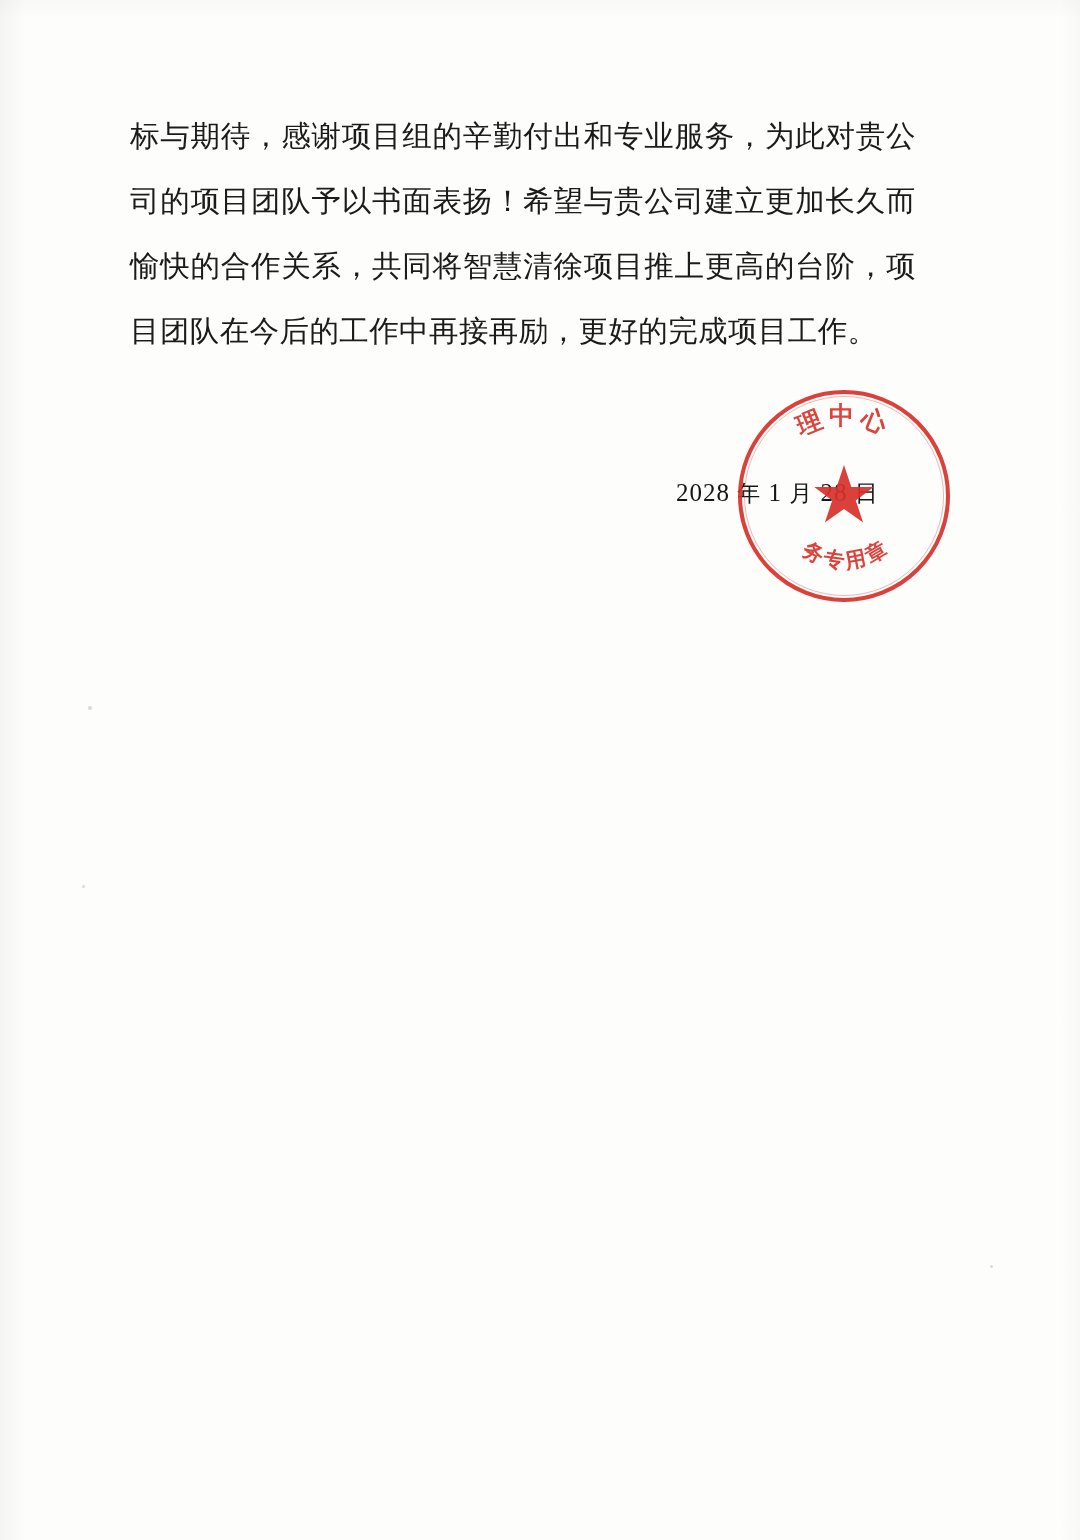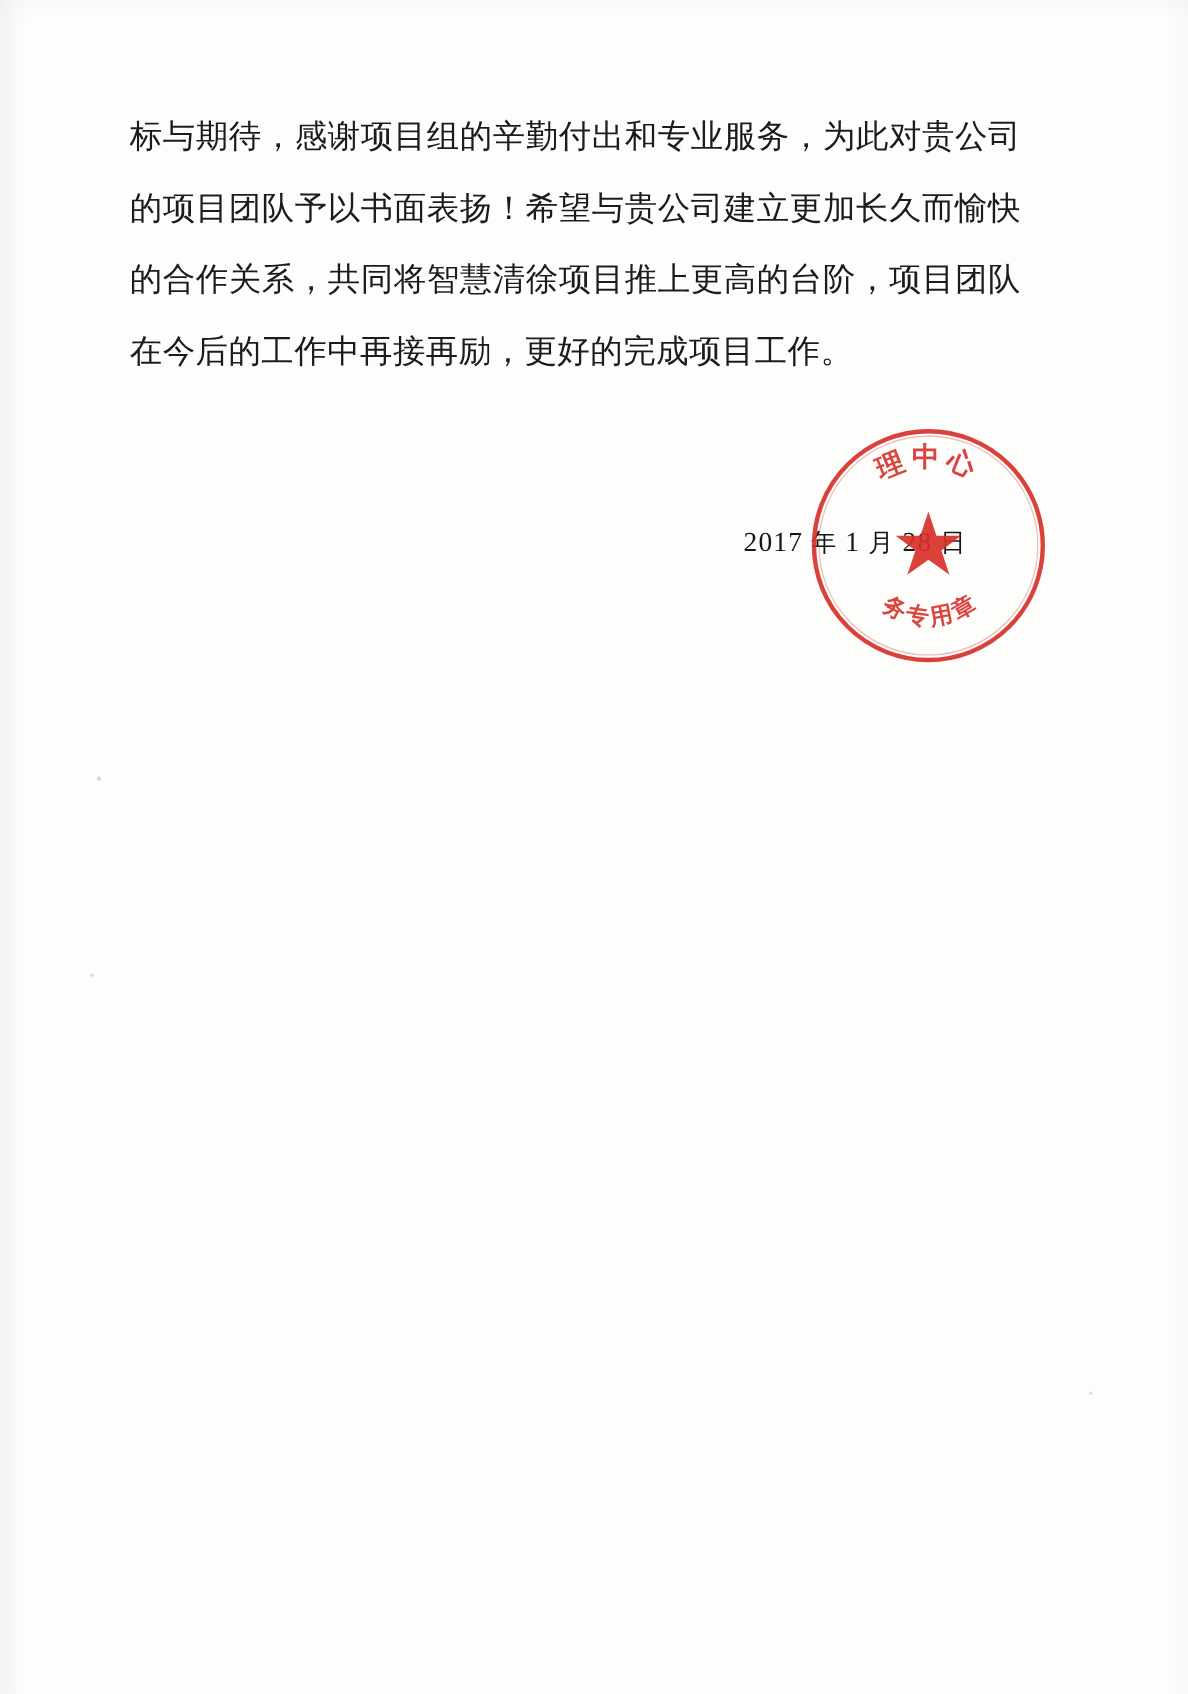--- a/index.html
+++ b/index.html
@@ -33,21 +33,21 @@
     width: 810px;
     font-size: 29.5px;
     line-height: 65px;
     color: #1b1b1b;
     letter-spacing: 0.4px;
     text-align: justify;
     text-justify: inter-ideograph;
     font-family: "DejaVu Serif", "Liberation Serif", serif;
   }
   .body-text p {
-    margin: 0;
+    margin: 12px;
     text-indent: 0;
   }
   .date-line {
     position: absolute;
     left: 676px;
     top: 478px;
     font-size: 25px;
     color: #161616;
     letter-spacing: 1px;
     font-family: "Liberation Serif", serif;
@@ -116,21 +116,21 @@
 
   <div class="speck" style="left:88px; top:706px; width:4px; height:4px;"></div>
   <div class="speck" style="left:82px; top:885px; width:3px; height:3px;"></div>
   <div class="speck" style="left:990px; top:1265px; width:3px; height:3px;"></div>
 
   <div class="body-text">
     <p>标与期待，感谢项目组的辛勤付出和专业服务，为此对贵公司的项目团队予以书面表扬！希望与贵公司建立更加长久而愉快的合作关系，共同将智慧清徐项目推上更高的台阶，项目团队在今后的工作中再接再励，更好的完成项目工作。</p>
   </div>
 
   <div class="date-line">
-    <span class="num">2017</span>
+    <span class="num">2028</span>
     <span class="cn">年</span>
     <span class="num">1</span>
     <span class="cn">月</span>
     <span class="num">28</span>
     <span class="cn">日</span>
   </div>
 
   <div class="seal">
     <div class="seal-ring"></div>
     <div class="seal-ring inner"></div>

